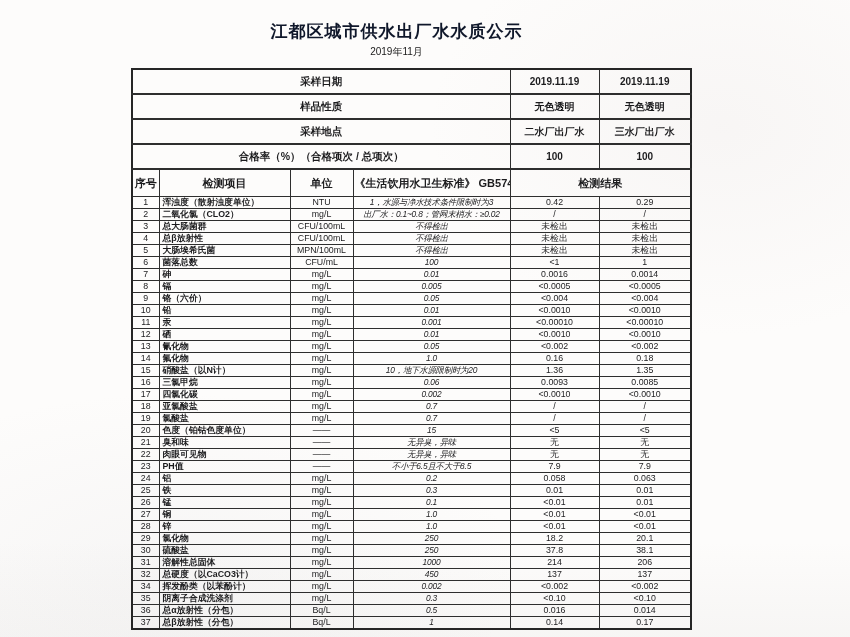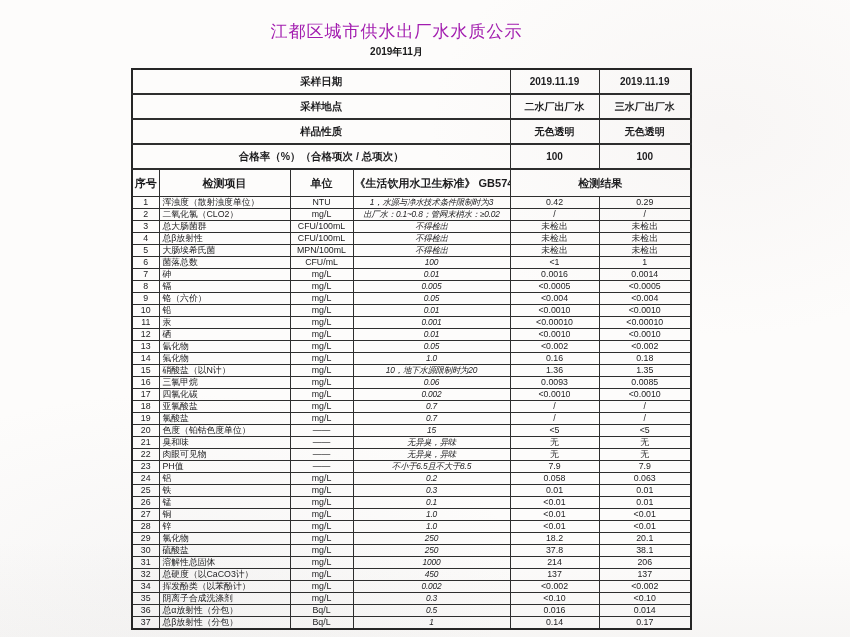--- a/index.html
+++ b/index.html
@@ -16,46 +16,46 @@
     background:
       radial-gradient(420px 300px at 85% 20%, rgba(210,200,200,0.12), transparent 70%),
       radial-gradient(500px 260px at 20% 90%, rgba(190,190,195,0.10), transparent 70%),
       linear-gradient(180deg, rgba(255,255,255,0) 85%, rgba(200,198,195,0.12) 100%);
   }
   .doc{
     position:absolute;left:131px;top:14px;width:559px;
     color:#1c1c1e;
   }
   .title{
-    text-align:center;font-size:17px;font-weight:normal;
-    letter-spacing:1px;margin:6px 0 2px 0;color:#a21caf;
+    text-align:center;font-size:17px;font-weight:bold;
+    letter-spacing:1px;margin:6px 0 2px 0;color:#0f172a;
     transform:translateX(-14px);
   }
   .subtitle{
-    text-align:center;font-size:10px;font-weight:bold;
+    text-align:center;font-size:10px;font-weight:normal;
     margin:0 0 9px 0;color:#1a1a1a;
     transform:translateX(-14px);
   }
   table.wq{
     border-collapse:collapse;table-layout:fixed;width:559px;
     border:2px solid #262626;
   }
   table.wq td, table.wq th{
     border:1px solid #2e2e2e;
     overflow:hidden;white-space:nowrap;
     color:#1c1c1e;
   }
   
   tr.info td{height:21px;font-size:10.5px;font-weight:bold;text-align:center;border-bottom-width:2px;margin-top:28px;}
   tr.info td.info-val{font-size:10px;}
   
   tr.cols th{height:24px;font-size:11px;font-weight:bold;text-align:center;border-bottom-width:1px;}
   
   tbody.data td{height:11px;font-size:8.8px;text-align:center;padding:0 1px;line-height:1;}
-  tbody.data td.c1{text-align:left;padding-left:3px;}
+  tbody.data td.c1{text-align:left;padding-left:3px;font-weight:bold;}
   tbody.data td.c3{font-size:8.4px;letter-spacing:-0.2px;font-style:italic;}
 </style>
 </head>
 <body>
 
 <div class="doc">
   <div class="title">江都区城市供水出厂水水质公示</div>
   <div class="subtitle">2019年11月</div>
 
   <table class="wq">
@@ -68,28 +68,28 @@
         <col style="width:92px">
     </colgroup>
 
     <tbody>
       <tr class="info">
         <td colspan="4">采样日期</td>
         <td class="info-val">2019.11.19</td>
         <td class="info-val">2019.11.19</td>
       </tr>
       <tr class="info">
+        <td colspan="4">样品性质</td>
+        <td class="info-val">无色透明</td>
+        <td class="info-val">无色透明</td>
+      </tr>
+      <tr class="info">
         <td colspan="4">采样地点</td>
         <td class="info-val">二水厂出厂水</td>
         <td class="info-val">三水厂出厂水</td>
-      </tr>
-      <tr class="info">
-        <td colspan="4">样品性质</td>
-        <td class="info-val">无色透明</td>
-        <td class="info-val">无色透明</td>
       </tr>
       <tr class="info">
         <td colspan="4">合格率（%）（合格项次 / 总项次）</td>
         <td class="info-val">100</td>
         <td class="info-val">100</td>
       </tr>
       <tr class="cols">
         <th>序号</th>
         <th>检测项目</th>
         <th>单位</th>

